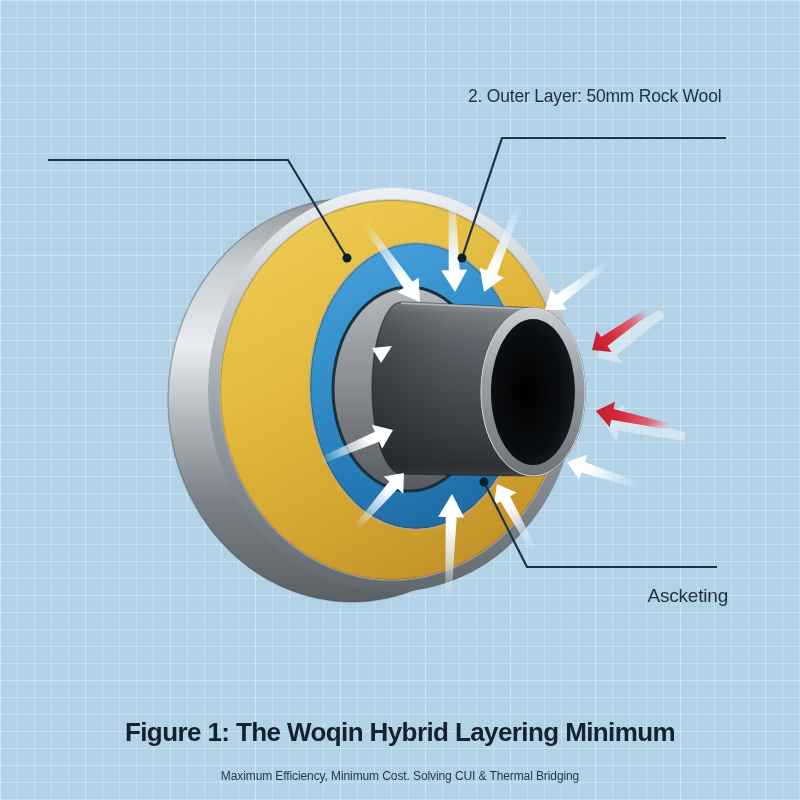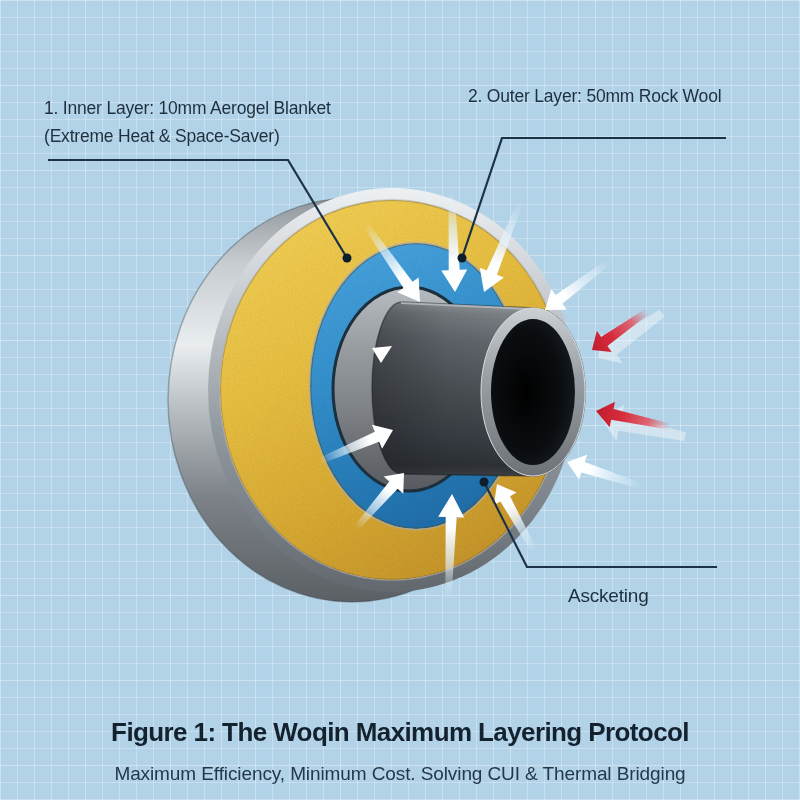--- a/index.html
+++ b/index.html
@@ -11,24 +11,24 @@
       linear-gradient(90deg, rgba(255,255,255,.13) 1px, transparent 1px),
       linear-gradient(rgba(255,255,255,.26) 1px, transparent 1px),
       linear-gradient(90deg, rgba(255,255,255,.26) 1px, transparent 1px);
     background-size:85px 85px,85px 85px,17px 17px,17px 17px;
     font-family:"Liberation Sans","DejaVu Sans",sans-serif;
   }
   .diagram-svg{position:absolute;left:0;top:0;}
   .label{position:absolute;color:#1e3040;font-size:17.5px;line-height:28px;letter-spacing:-0.2px;}
   .label-inner{left:44px;top:94px;text-align:left;}
   .label-outer{left:468px;top:82px;width:280px;}
-  .label-jacketing{left:568px;top:582px;width:160px;text-align:left;font-size:19px;}
+  .label-jacketing{left:568px;top:582px;width:160px;text-align:right;font-size:19px;}
   .caption{position:absolute;left:0;right:0;top:716px;text-align:center;}
   .caption .title{color:#14222f;font-size:26px;font-weight:bold;letter-spacing:-0.6px;line-height:32px;}
-  .caption .subtitle{color:#24384b;font-size:19px;margin-top:15px;letter-spacing:-0.1px;}
+  .caption .subtitle{color:#24384b;font-size:12px;margin-top:21px;letter-spacing:-0.1px;}
 </style>
 </head>
 <body>
 
 <div class="canvas">
 
   <svg class="diagram-svg" width="800" height="800" viewBox="0 0 800 800">
     <defs>
       <linearGradient id="gSide" x1="0" y1="188" x2="0" y2="602" gradientUnits="userSpaceOnUse">
         <stop offset="0" stop-color="#878d93"></stop>
@@ -150,29 +150,25 @@
     <g stroke="#1c3347" stroke-width="2.2" fill="none">
       <path d="M48,160 H288 L347,258"></path>
       <path d="M726,138 H502 L462,258"></path>
       <path d="M484,482 L527,567 H717"></path>
     </g>
     <circle cx="347" cy="258" r="4.5" fill="#0c1d2b"></circle>
     <circle cx="462" cy="258" r="4.5" fill="#0c1d2b"></circle>
     <circle cx="484" cy="482" r="4.5" fill="#0c1d2b"></circle>
   </svg>
 
-  <div class="label label-inner">
-    <div>1. Inner Layer: 10mm Aerogel Blanket</div>
-    <div>(Extreme Heat &amp; Space-Saver)</div>
-  </div>
 
   <div class="label label-outer">
     <div>2. Outer Layer: 50mm Rock Wool</div>
   </div>
 
   <div class="label label-jacketing">Ascketing</div>
 
   <div class="caption">
-    <div class="title">Figure 1: The Woqin Maximum Layering Protocol</div>
+    <div class="title">Figure 1: The Woqin Hybrid Layering Minimum</div>
     <div class="subtitle">Maximum Efficiency, Minimum Cost. Solving CUI &amp; Thermal Bridging</div>
   </div>
 
 </div>
 
 </body></html>

